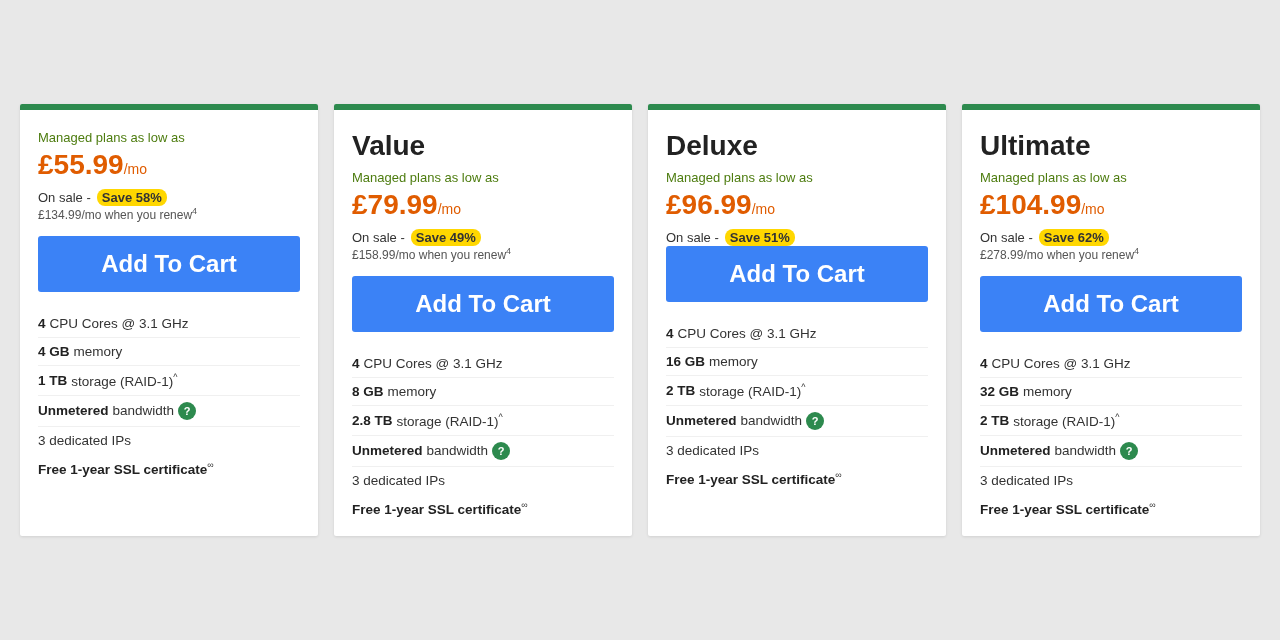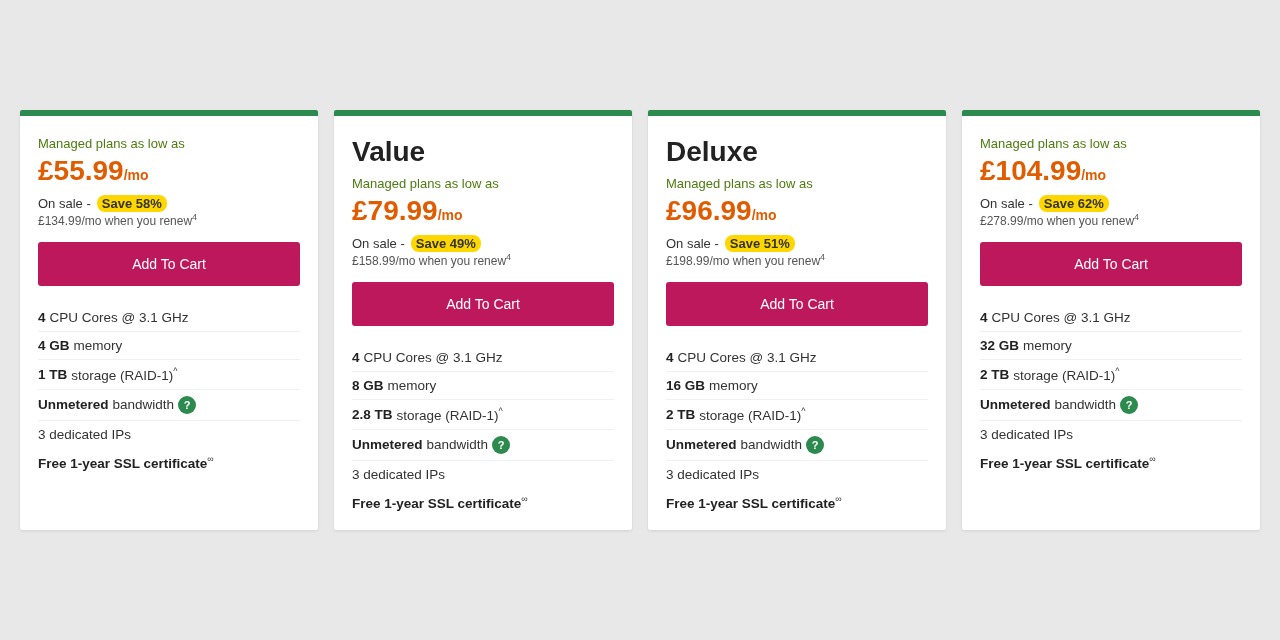--- a/index.html
+++ b/index.html
@@ -50,21 +50,21 @@
     }
     .plan-price {
       font-size: 28px;
       font-weight: bold;
       color: #e05c00;
       display: inline;
     }
     .plan-price-mo {
       font-size: 14px;
       color: #e05c00;
-      font-weight: bold;
+      font-weight: normal;
     }
     .plan-sale-row {
       display: flex;
       align-items: center;
       gap: 6px;
       margin-top: 8px;
       font-size: 13px;
       color: #333;
     }
     .save-badge {
@@ -77,27 +77,27 @@
     }
     .plan-renew {
       font-size: 12px;
       color: #555;
       margin-top: 0;
       margin-bottom: 14px;
     }
     .add-to-cart-btn {
       display: block;
       width: 100%;
-      background: #be185d;
+      background: #3b82f6;
       color: #fff;
       border: none;
       border-radius: 3px;
       padding: 14px 10px;
-      font-size: 14px;
-      font-weight: normal;
+      font-size: 24px;
+      font-weight: bold;
       cursor: pointer;
       margin-bottom: 18px;
       text-align: center;
     }
     .spec-list {
       list-style: none;
       padding: 0;
       margin: 0;
     }
     .spec-list li {
@@ -225,21 +225,20 @@
       <div class="plan-content">
         <div class="plan-name">Deluxe</div>
         <div class="plan-tagline">Managed plans as low as</div>
         <div>
           <span class="plan-price">£96.99</span><span class="plan-price-mo">/mo</span>
         </div>
         <div class="plan-sale-row">
           <span>On sale - </span>
           <span class="save-badge">Save 51%</span>
         </div>
-        <div class="plan-renew">£198.99/mo when you renew<sup>4</sup></div>
         <button class="add-to-cart-btn">Add To Cart</button>
         <ul class="spec-list">
           <li>
         <span class="spec-bold">4</span>
             <span> CPU Cores @ 3.1 GHz</span>
       </li>
           <li>
         <span class="spec-bold">16 GB</span>
             <span> memory</span>
       </li>
@@ -254,20 +253,21 @@
       </li>
           <li>3 dedicated IPs</li>
         </ul>
         <div class="ssl-text">
           <span class="spec-bold">Free 1-year SSL certificate</span><sup>∞</sup>
         </div>
       </div>
     </div>
     <div class="plan-card">
       <div class="plan-content">
+        <div class="plan-name">Ultimate</div>
         <div class="plan-tagline">Managed plans as low as</div>
         <div>
           <span class="plan-price">£104.99</span><span class="plan-price-mo">/mo</span>
         </div>
         <div class="plan-sale-row">
           <span>On sale - </span>
           <span class="save-badge">Save 62%</span>
         </div>
         <div class="plan-renew">£278.99/mo when you renew<sup>4</sup></div>
         <button class="add-to-cart-btn">Add To Cart</button>

